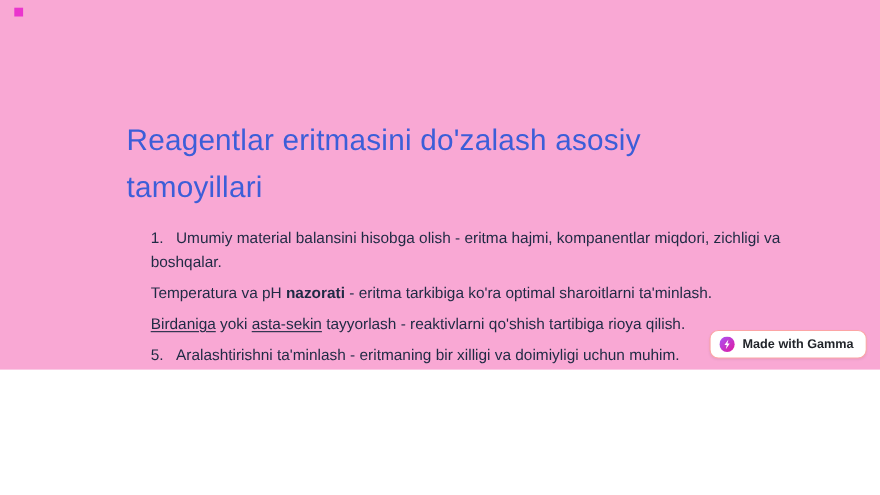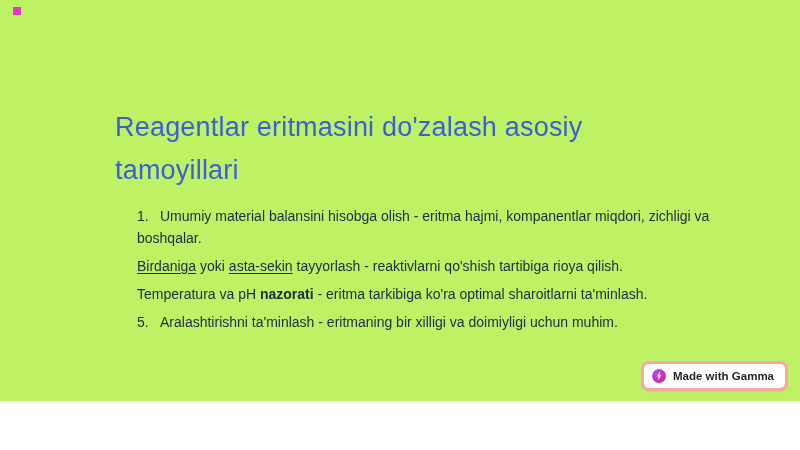--- a/index.html
+++ b/index.html
@@ -4,22 +4,22 @@
 <style>
   * { margin: 0; padding: 0; box-sizing: border-box; }
   html, body { width: 800px; height: 450px; }
   body {
     font-family: "Liberation Sans", sans-serif;
     overflow: hidden;
   }
   .slide {
     position: relative;
     width: 800px;
-    height: 401px;
-    background: #bef264;
+    height: 336px;
+    background: #f9a8d4;
     overflow: hidden;
   }
   .accent-square {
     position: absolute;
     left: 13px;
     top: 7px;
     width: 8px;
     height: 8px;
     background: #ea35cd;
   }
@@ -53,21 +53,21 @@
   .seg-bold { font-weight: 700; }
   .seg-underline { text-decoration: underline; text-underline-offset: 2px; }
   .made-with-gamma-badge {
     position: absolute;
     right: 12px;
     bottom: 10px;
     display: flex;
     align-items: center;
     gap: 7px;
     background: #ffffff;
-    border: 3px solid #fca5a5;
+    border: 1px solid #fca5a5;
     border-radius: 8px;
     padding: 5px 11px 5px 8px;
     box-shadow: 0 1px 2px rgba(0,0,0,0.06);
     cursor: pointer;
   }
   .gamma-logo-icon {
     width: 14px;
     height: 14px;
     display: block;
   }
@@ -88,25 +88,25 @@
   <h1 class="slide-title">Reagentlar eritmasini do'zalash asosiy tamoyillari</h1>
 
   <div class="content-list">
 
     <div class="list-item">
       <span class="item-number">1.</span><span>Umumiy material balansini hisobga olish - eritma hajmi, kompanentlar miqdori, zichligi va boshqalar.</span>
     </div>
 
 
     <div class="list-item">
-      <span class="seg-underline">Birdaniga</span><span> yoki </span><span class="seg-underline">asta-sekin</span><span> tayyorlash - reaktivlarni qo'shish tartibiga rioya qilish.</span>
+      <span>Temperatura va pH </span><span class="seg-bold">nazorati</span><span> - eritma tarkibiga ko'ra optimal sharoitlarni ta'minlash.</span>
     </div>
 
     <div class="list-item">
-      <span>Temperatura va pH </span><span class="seg-bold">nazorati</span><span> - eritma tarkibiga ko'ra optimal sharoitlarni ta'minlash.</span>
+      <span class="seg-underline">Birdaniga</span><span> yoki </span><span class="seg-underline">asta-sekin</span><span> tayyorlash - reaktivlarni qo'shish tartibiga rioya qilish.</span>
     </div>
 
     <div class="list-item">
       <span class="item-number">5.</span><span>Aralashtirishni ta'minlash - eritmaning bir xilligi va doimiyligi uchun muhim.</span>
     </div>
 
   </div>
 
   <div class="made-with-gamma-badge">
     <span>

